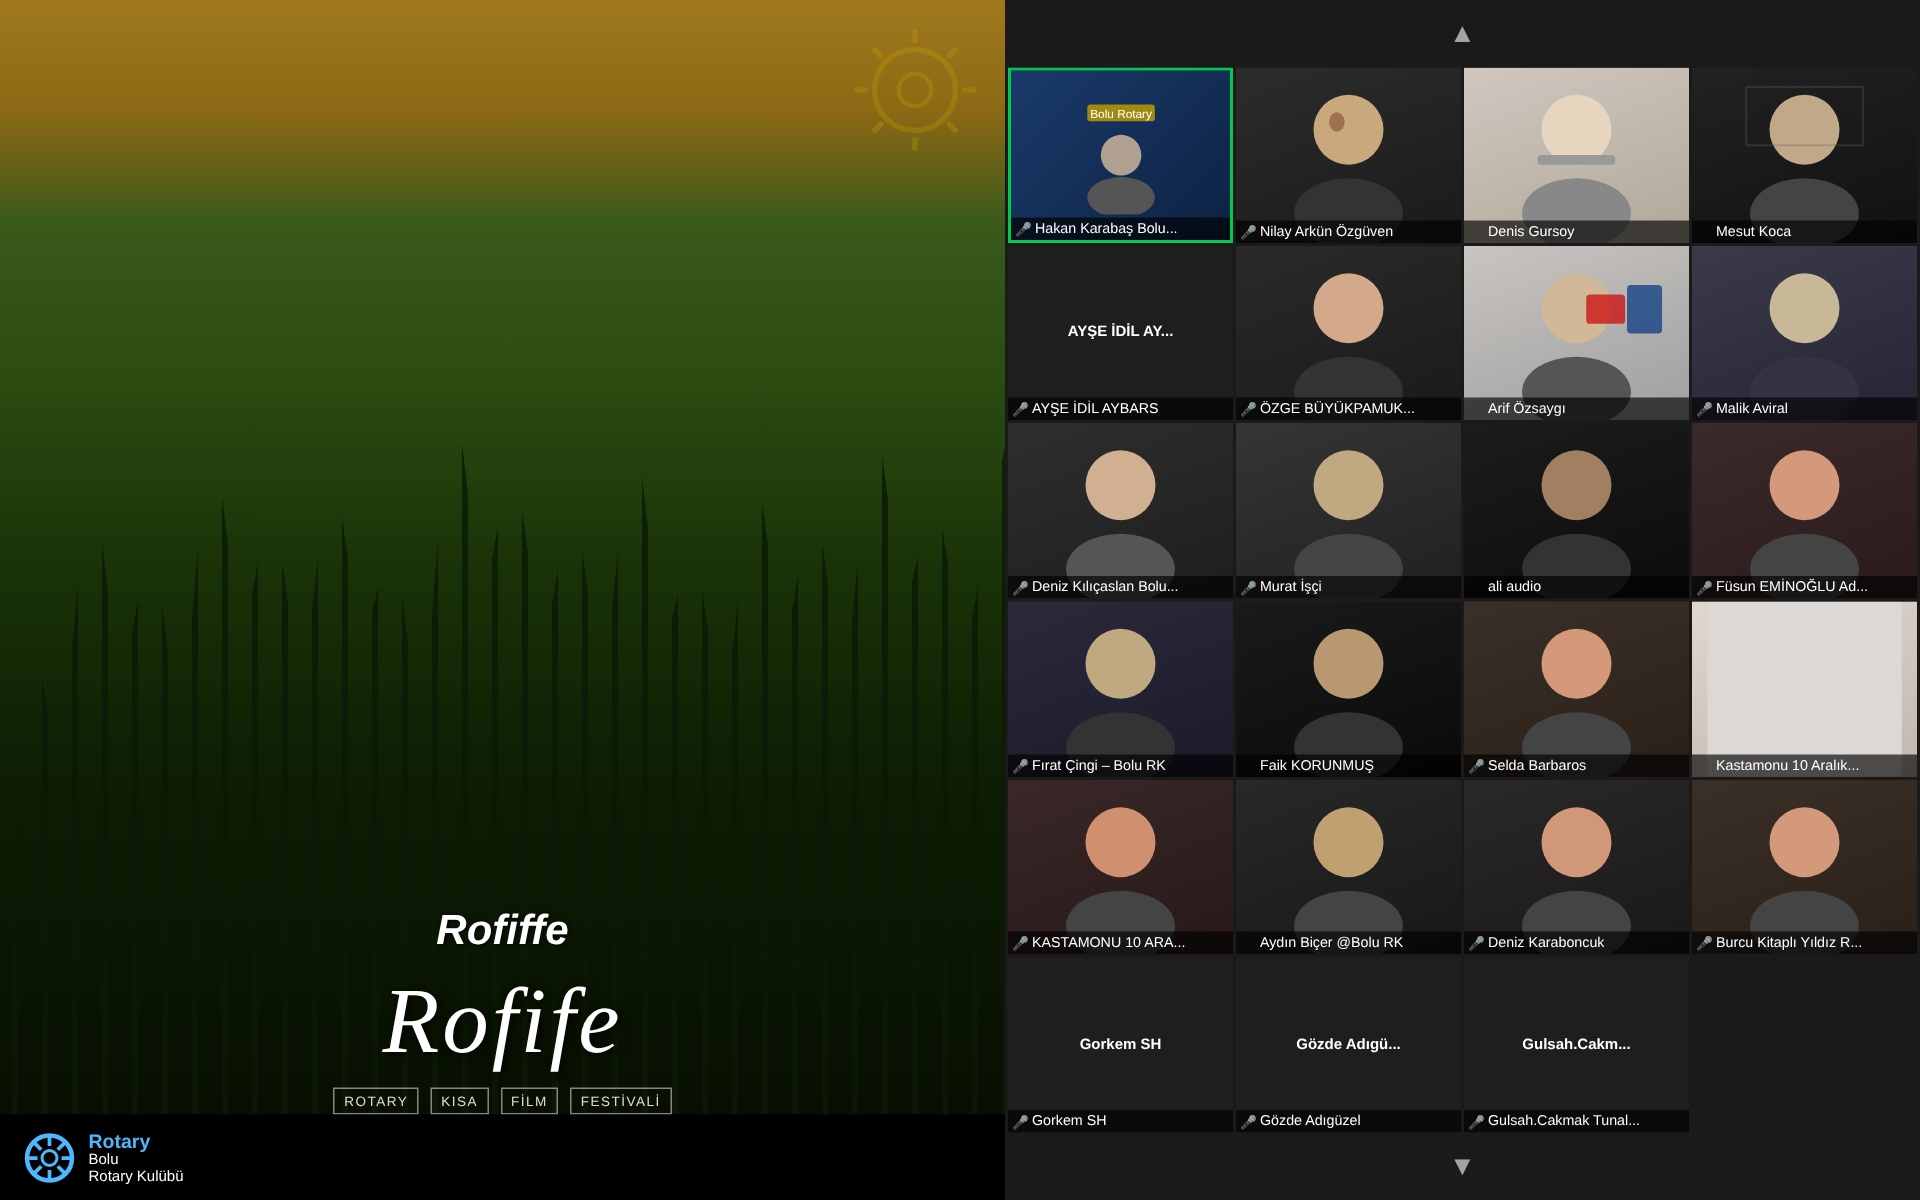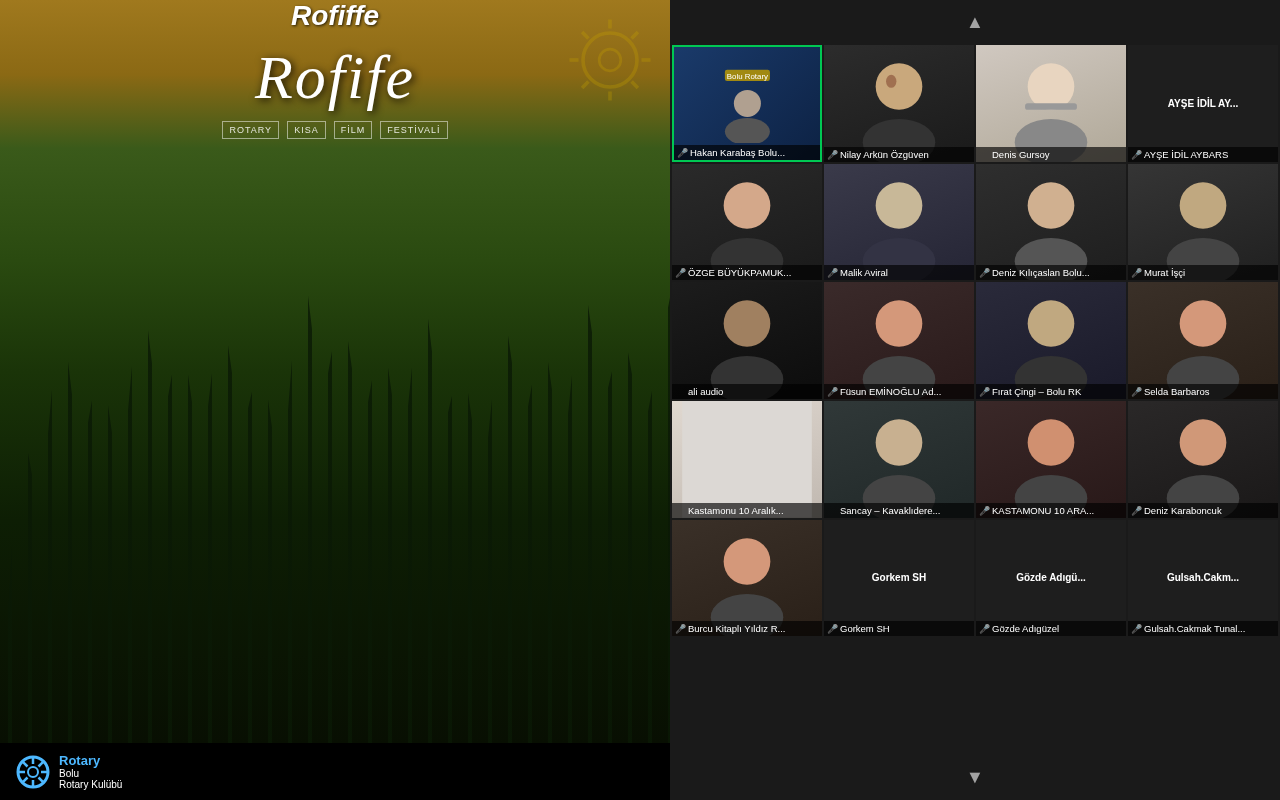--- a/index.html
+++ b/index.html
@@ -48,21 +48,21 @@
         #a0791e 0%,
         #8b6914 10%,
         #3a5a1a 20%,
         #2a4a10 35%,
         #1a3408 50%,
         #0d1e04 70%,
         #080f02 100%
       );
       position: relative;
       display: flex;
-      align-items: flex-start;
+      align-items: flex-end;
       justify-content: center;
     }
 
     
     .forest-bg::before {
       content: '';
       position: absolute;
       bottom: 0;
       left: 0;
       right: 0;
@@ -384,20 +384,32 @@
           <circle cx="50" cy="32" r="18" fill="#e8d5c0"></circle>
           <ellipse cx="50" cy="75" rx="28" ry="18" fill="#888"></ellipse>
           <rect x="30" y="45" width="40" height="5" fill="#999" rx="2"></rect>
         </svg>
       </div>
       <div class="tile-name">
         <span class="tile-name-text">Denis Gursoy</span>
       </div>
     </div>
 
+    <div class="video-tile">
+      <div class="tile-photo" style="background:linear-gradient(160deg,#222,#111);">
+        <svg width="100%" height="100%" viewBox="0 0 100 90">
+          <circle cx="50" cy="32" r="18" fill="#c0a888"></circle>
+          <ellipse cx="50" cy="75" rx="28" ry="18" fill="#444"></ellipse>
+          <rect x="20" y="10" width="60" height="30" fill="none" stroke="#666" stroke-width="1" opacity="0.3"></rect>
+        </svg>
+      </div>
+      <div class="tile-name">
+        <span class="tile-name-text">Mesut Koca</span>
+      </div>
+    </div>
 
     <div class="video-tile name-only-tile">
       <div class="big-name">AYŞE İDİL AY...</div>
       <div class="tile-name">
         <span class="tile-mic">🎤</span>
         <span class="tile-name-text">AYŞE İDİL AYBARS</span>
       </div>
     </div>
 
     <div class="video-tile">
@@ -406,20 +418,33 @@
           <circle cx="50" cy="32" r="18" fill="#d4a88a"></circle>
           <ellipse cx="50" cy="75" rx="28" ry="18" fill="#333"></ellipse>
         </svg>
       </div>
       <div class="tile-name">
         <span class="tile-mic">🎤</span>
         <span class="tile-name-text">ÖZGE BÜYÜKPAMUK...</span>
       </div>
     </div>
 
+    <div class="video-tile">
+      <div class="tile-photo" style="background:linear-gradient(160deg,#c8c4c0,#a0a0a0);">
+        <svg width="100%" height="100%" viewBox="0 0 100 90">
+          <circle cx="50" cy="32" r="18" fill="#d0b898"></circle>
+          <ellipse cx="50" cy="75" rx="28" ry="18" fill="#555"></ellipse>
+          <rect x="55" y="25" width="20" height="15" fill="#c00" rx="2" opacity="0.7"></rect>
+          <rect x="76" y="20" width="18" height="25" fill="#003580" rx="2" opacity="0.7"></rect>
+        </svg>
+      </div>
+      <div class="tile-name">
+        <span class="tile-name-text">Arif Özsaygı</span>
+      </div>
+    </div>
 
 
     <div class="video-tile">
       <div class="tile-photo" style="background:linear-gradient(160deg,#3a3a4a,#252535);">
         <svg width="100%" height="100%" viewBox="0 0 100 90">
           <circle cx="50" cy="32" r="18" fill="#c8b898"></circle>
           <ellipse cx="50" cy="75" rx="28" ry="18" fill="#334"></ellipse>
         </svg>
       </div>
       <div class="tile-name">
@@ -486,20 +511,31 @@
           <circle cx="50" cy="32" r="18" fill="#c0a880"></circle>
           <ellipse cx="50" cy="75" rx="28" ry="18" fill="#333"></ellipse>
         </svg>
       </div>
       <div class="tile-name">
         <span class="tile-mic">🎤</span>
         <span class="tile-name-text">Fırat Çingi – Bolu RK</span>
       </div>
     </div>
 
+    <div class="video-tile">
+      <div class="tile-photo" style="background:linear-gradient(160deg,#1a1a1a,#0a0a0a);">
+        <svg width="100%" height="100%" viewBox="0 0 100 90">
+          <circle cx="50" cy="32" r="18" fill="#b89870"></circle>
+          <ellipse cx="50" cy="75" rx="28" ry="18" fill="#333"></ellipse>
+        </svg>
+      </div>
+      <div class="tile-name">
+        <span class="tile-name-text">Faik KORUNMUŞ</span>
+      </div>
+    </div>
 
     <div class="video-tile">
       <div class="tile-photo" style="background:linear-gradient(160deg,#3a3028,#2a2018);">
         <svg width="100%" height="100%" viewBox="0 0 100 90">
           <circle cx="50" cy="32" r="18" fill="#d4987a"></circle>
           <ellipse cx="50" cy="75" rx="28" ry="18" fill="#444"></ellipse>
         </svg>
       </div>
       <div class="tile-name">
         <span class="tile-mic">🎤</span>
@@ -511,46 +547,46 @@
       <div class="tile-photo" style="background:linear-gradient(160deg,#e0d8d0,#c0b8b0);">
         <svg width="100%" height="100%" viewBox="0 0 100 90">
           <rect x="0" y="0" width="100" height="90" fill="#dcd8d4"></rect>
         </svg>
       </div>
       <div class="tile-name">
         <span class="tile-name-text">Kastamonu 10 Aralık...</span>
       </div>
     </div>
 
-    <div class="video-tile">
-      <div class="tile-photo" style="background:linear-gradient(160deg,#303838,#202828);">
-        <svg width="100%" height="100%" viewBox="0 0 100 90">
-          <circle cx="50" cy="32" r="18" fill="#c8b090"></circle>
-          <ellipse cx="50" cy="75" rx="28" ry="18" fill="#444"></ellipse>
-        </svg>
-      </div>
-      <div class="tile-name">
-        <span class="tile-name-text">Sancay – Kavaklıdere...</span>
-      </div>
-    </div>
 
 
     <div class="video-tile">
       <div class="tile-photo" style="background:linear-gradient(160deg,#3a2828,#281818);">
         <svg width="100%" height="100%" viewBox="0 0 100 90">
           <circle cx="50" cy="32" r="18" fill="#d09070"></circle>
           <ellipse cx="50" cy="75" rx="28" ry="18" fill="#444"></ellipse>
         </svg>
       </div>
       <div class="tile-name">
         <span class="tile-mic">🎤</span>
         <span class="tile-name-text">KASTAMONU 10 ARA...</span>
       </div>
     </div>
 
+    <div class="video-tile">
+      <div class="tile-photo" style="background:linear-gradient(160deg,#282828,#181818);">
+        <svg width="100%" height="100%" viewBox="0 0 100 90">
+          <circle cx="50" cy="32" r="18" fill="#c0a070"></circle>
+          <ellipse cx="50" cy="75" rx="28" ry="18" fill="#444"></ellipse>
+        </svg>
+      </div>
+      <div class="tile-name">
+        <span class="tile-name-text">Aydın Biçer @Bolu RK</span>
+      </div>
+    </div>
 
 
     <div class="video-tile">
       <div class="tile-photo" style="background:linear-gradient(160deg,#2a2828,#1a1818);">
         <svg width="100%" height="100%" viewBox="0 0 100 90">
           <circle cx="50" cy="32" r="18" fill="#d09878"></circle>
           <ellipse cx="50" cy="75" rx="28" ry="18" fill="#444"></ellipse>
         </svg>
       </div>
       <div class="tile-name">

